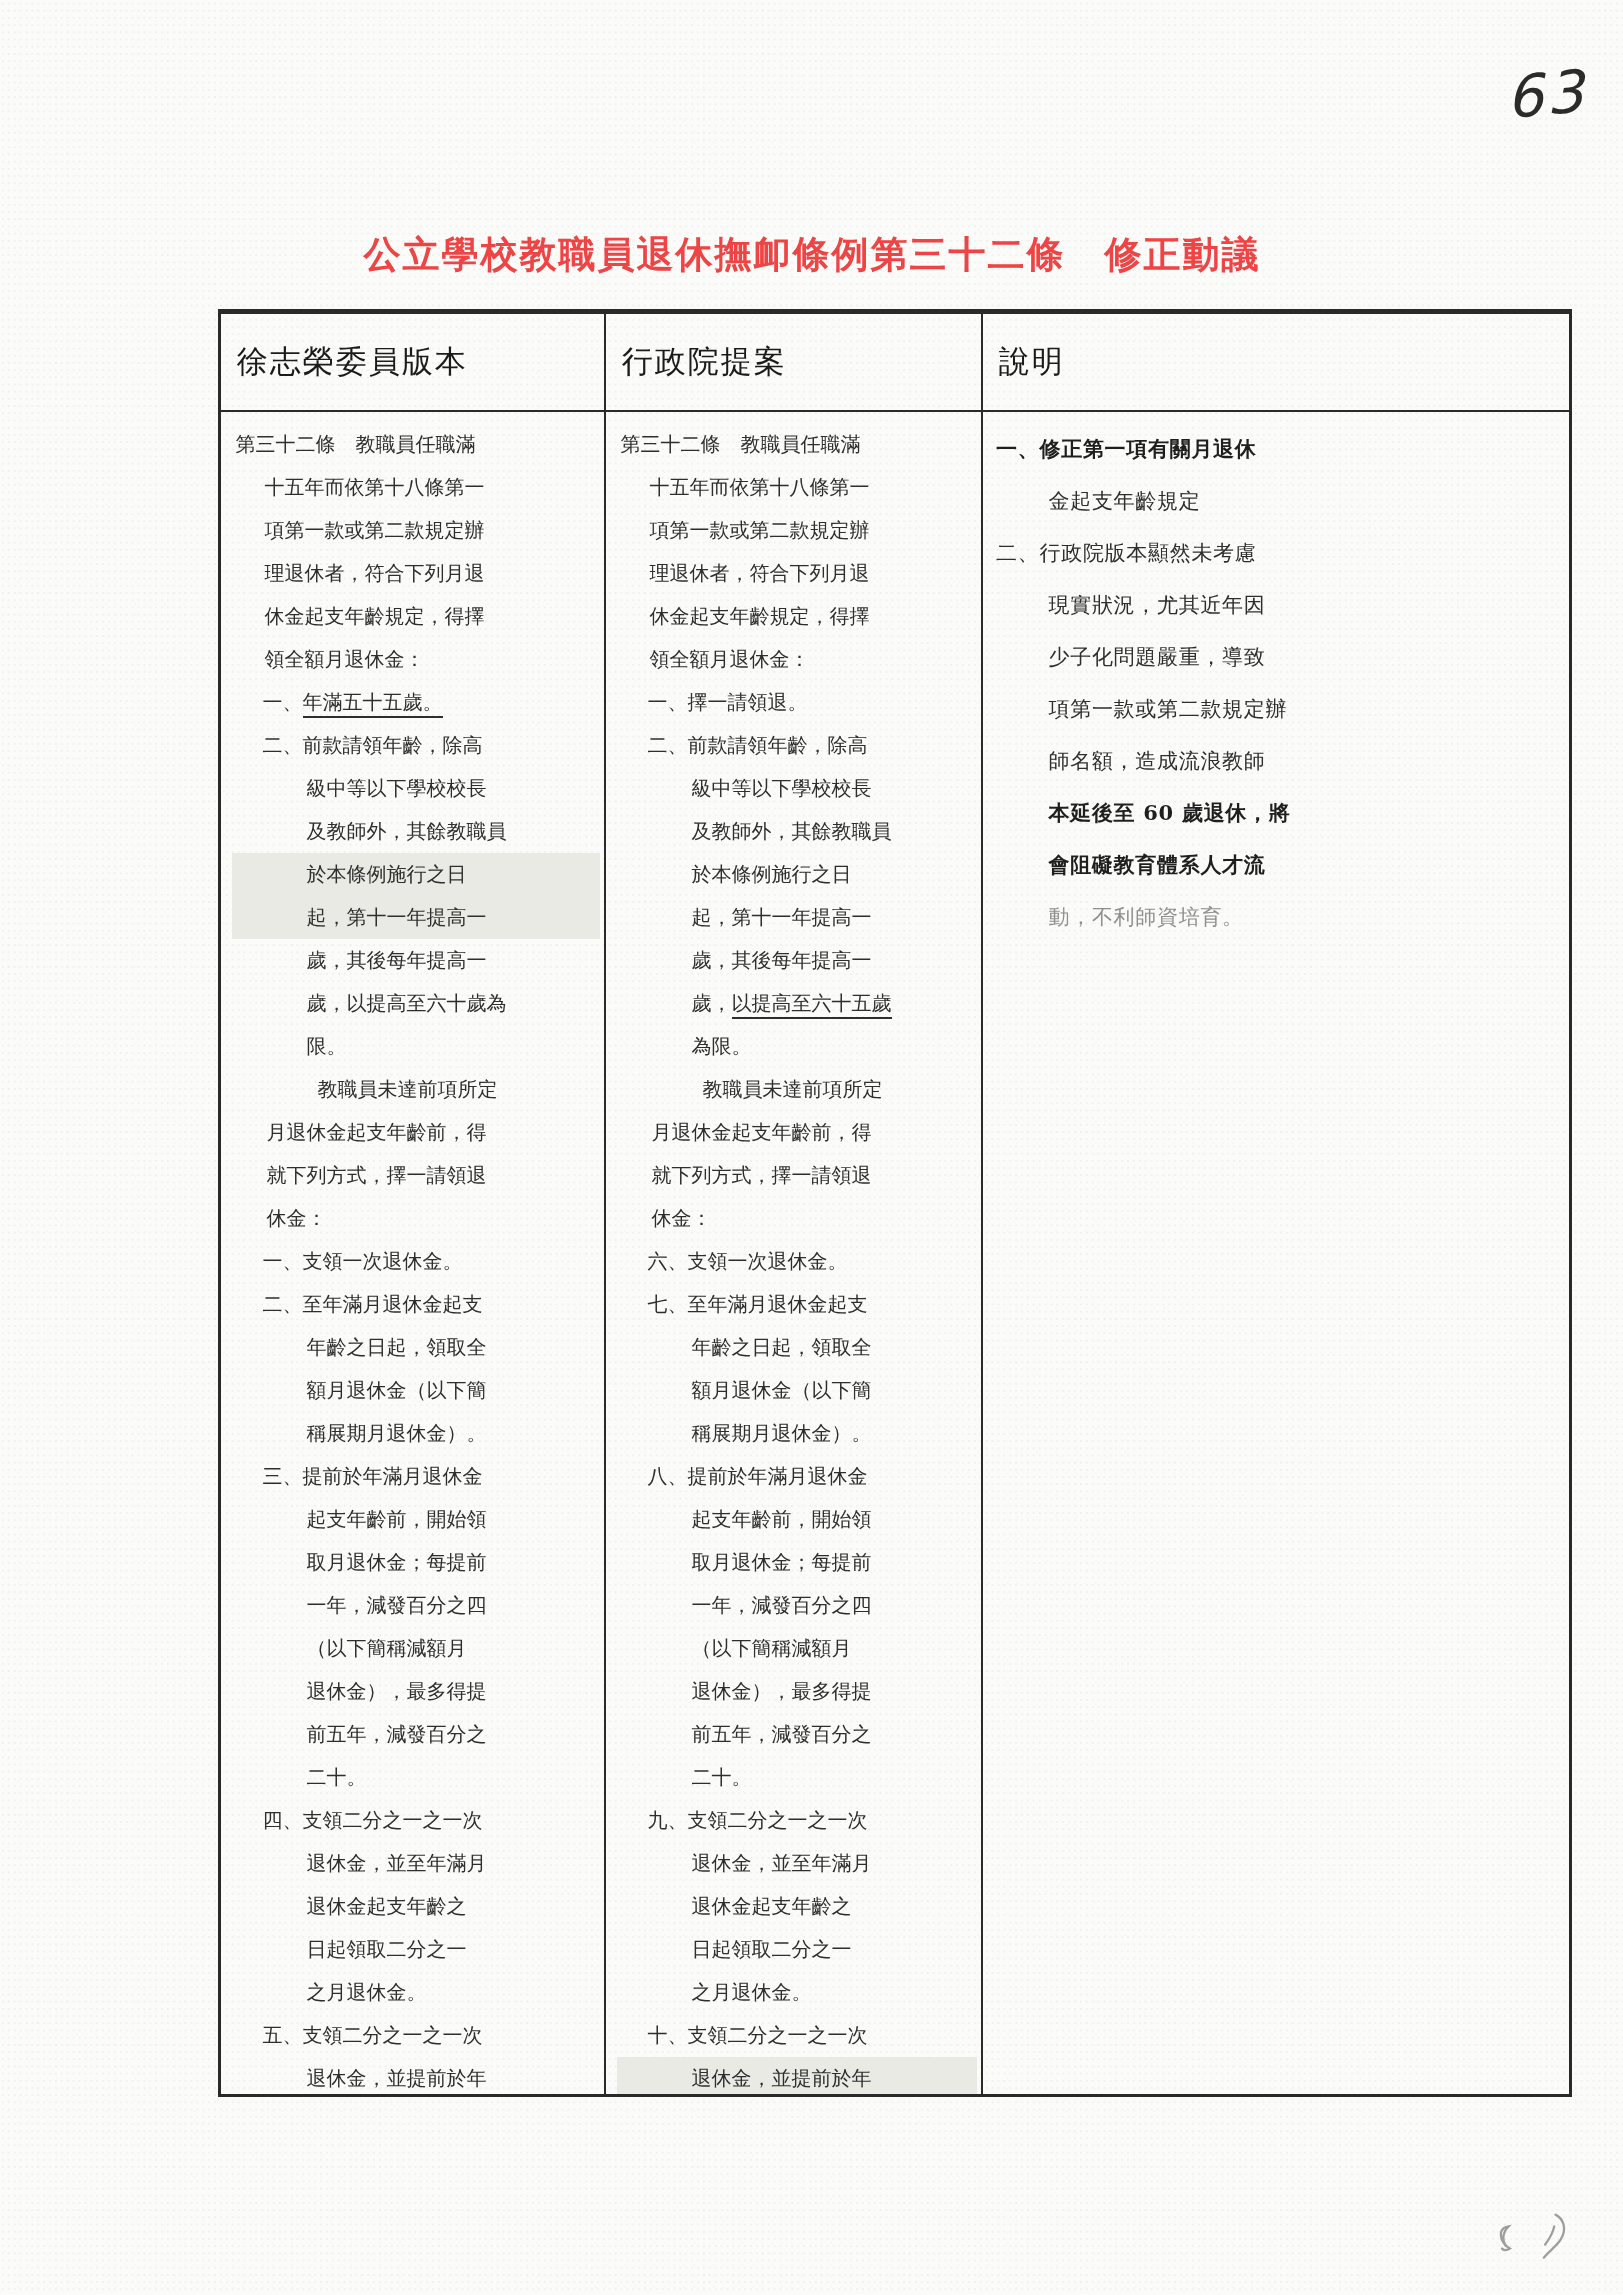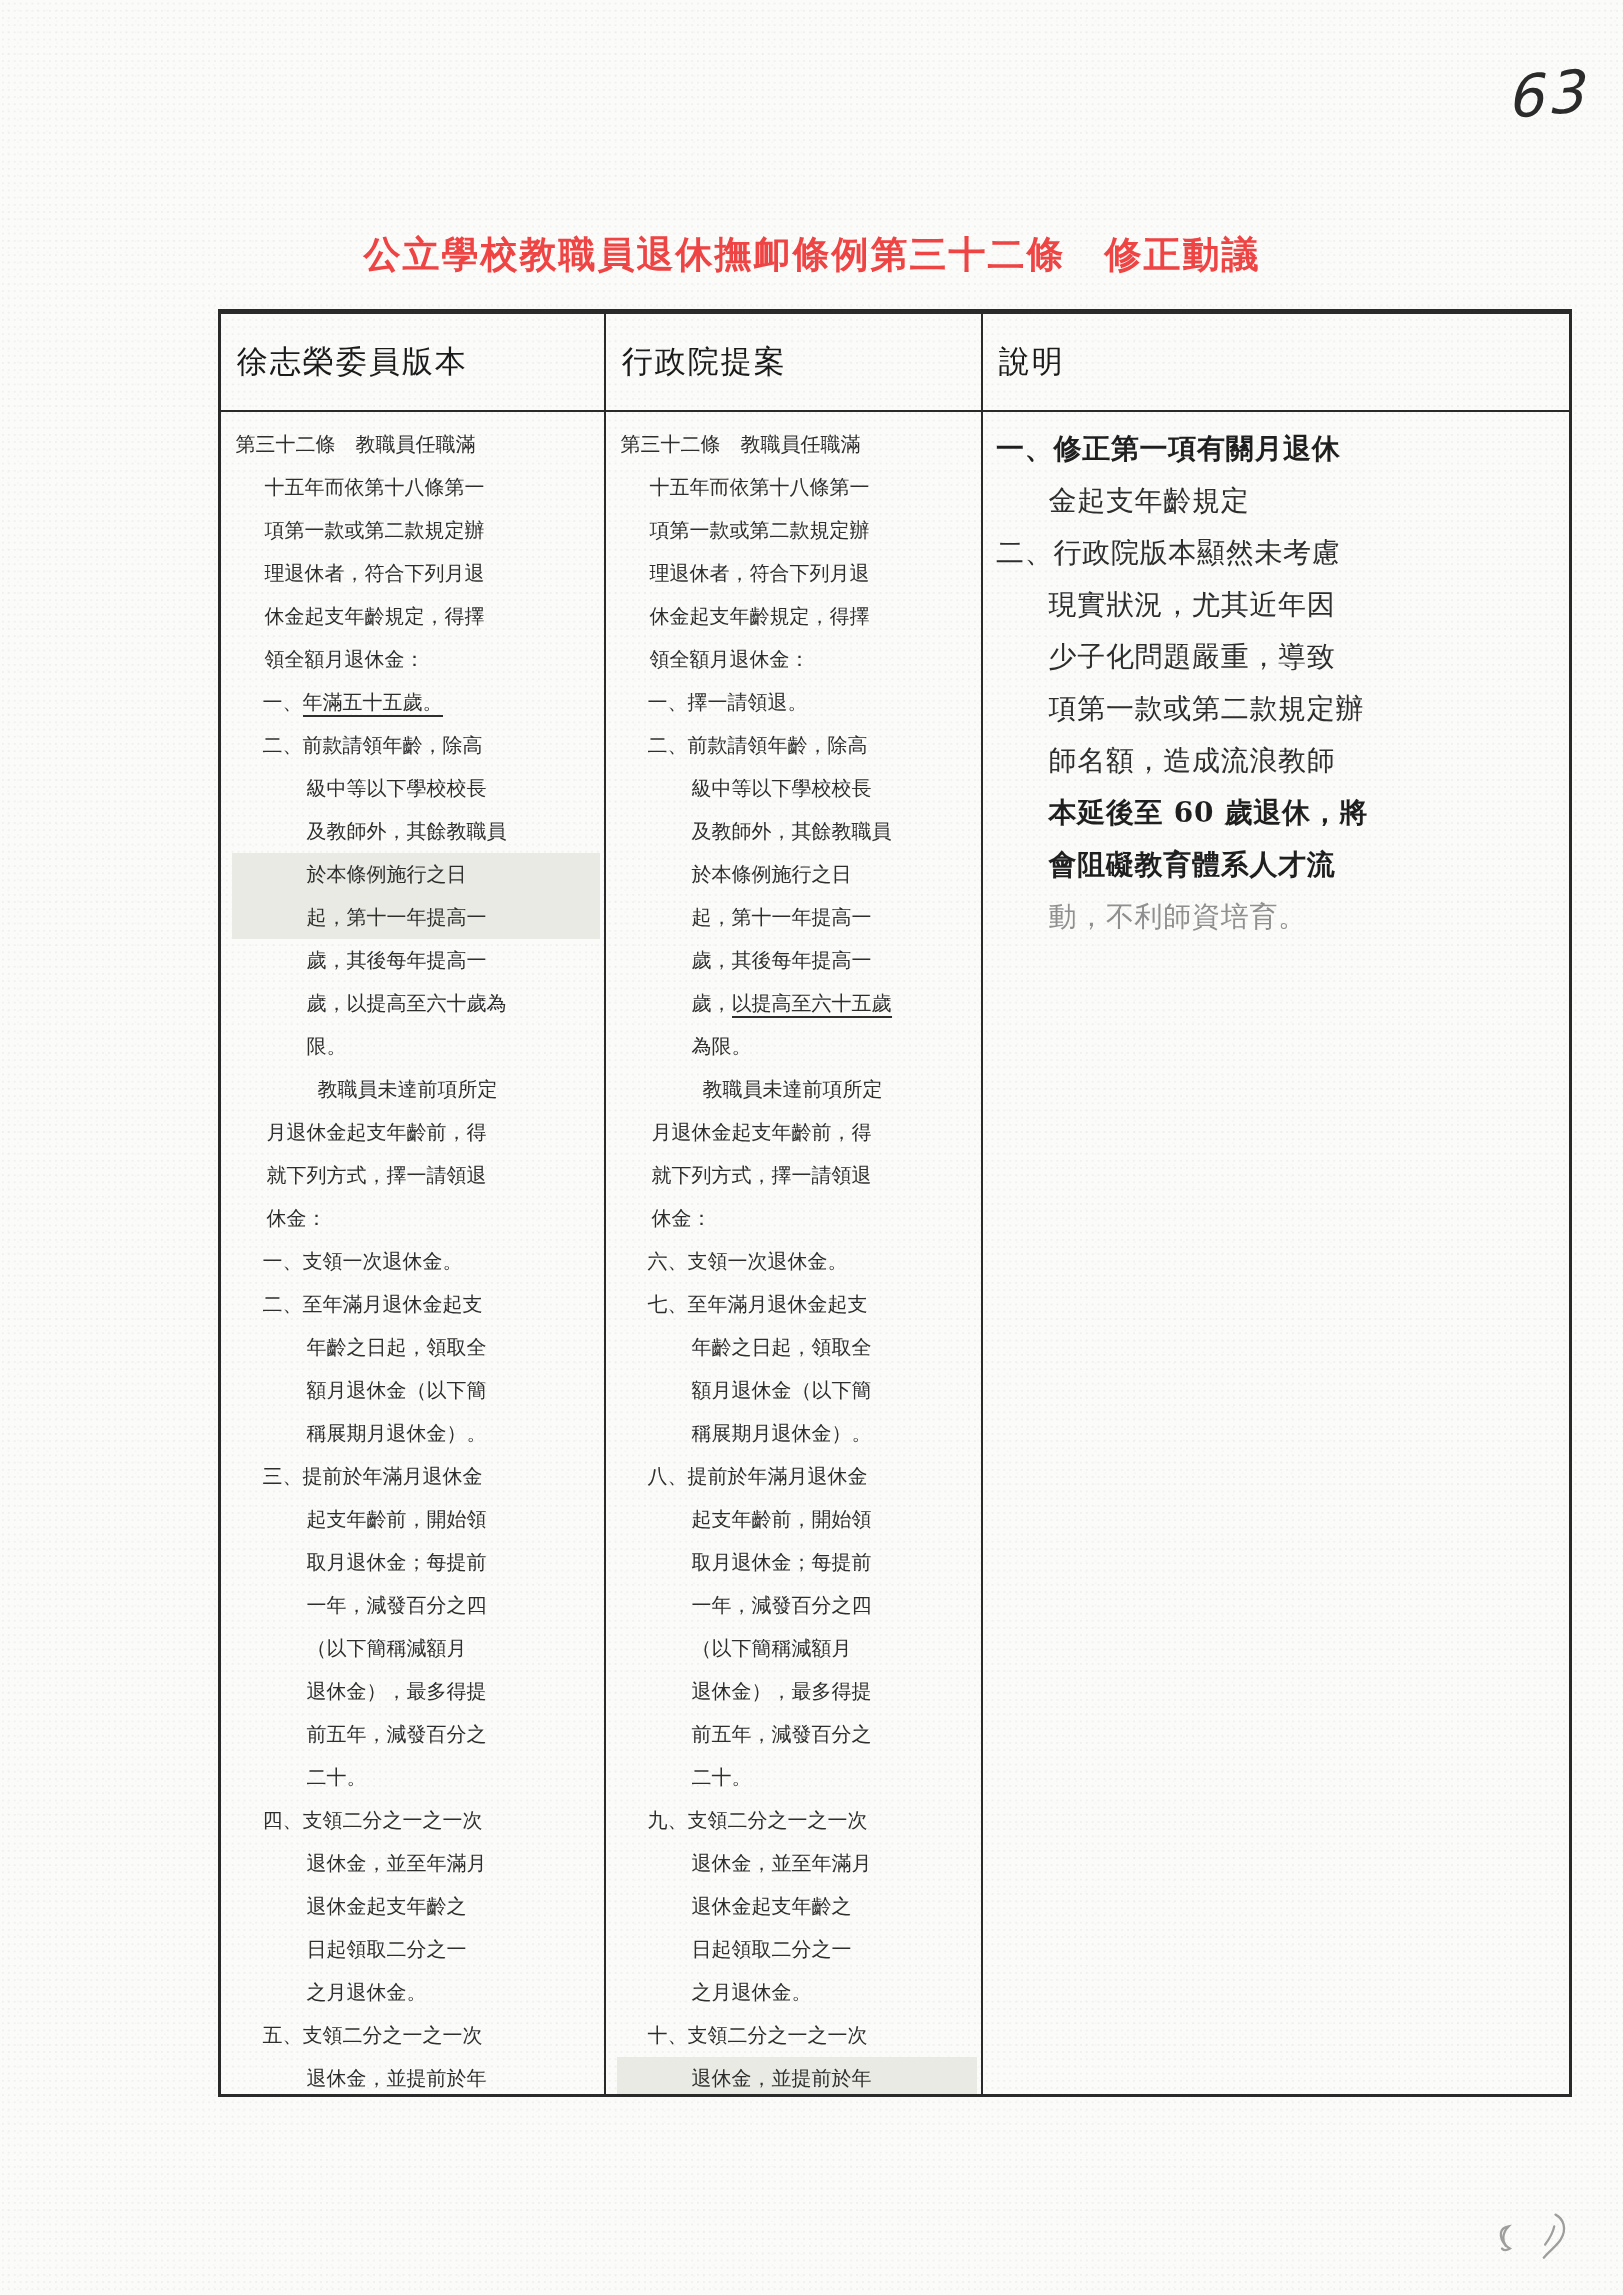--- a/index.html
+++ b/index.html
@@ -57,31 +57,31 @@
     white-space:nowrap;
   }
   .th.last { border-right:none; }
   .td {
     box-sizing:border-box;
     border-right:2px solid #2a2a2a;
     padding:10.5px 3.9px 0 10.5px;
     font-size:20px; line-height:43px; letter-spacing:0;
     overflow:hidden;
   }
-  .td.c3 { border-right:none; font-size:28px; line-height:52px; letter-spacing:0.7px; }
+  .td.c3 { border-right:none; font-size:21px; line-height:52px; letter-spacing:0.7px; }
   .ln { white-space:nowrap; }
   .ln-a0   { padding-left:3.9px; }
   .ln-a1   { padding-left:33px; }
   .ln-item { padding-left:31px; }
   .ln-cont { padding-left:75px; }
   .ln-p1   { padding-left:86px; }
   .ln-p2   { padding-left:35px; }
   .c3 .ln-item { padding-left:2.6px; }
   .c3 .ln-cont { padding-left:55px; }
-  .u { border-bottom:2px solid #2e2e2e; padding-bottom:2.6px;font-family:Liberation Serif, serif; }
+  .u { border-bottom:2px solid #2e2e2e; padding-bottom:2.6px; }
   .s-b { font-weight:bold; color:#1f1f1f; }
   .s-l { color:#8f8f8f; }
   .s-shade { background:#eaeae5; }
   .scribble { position:absolute; left:1472px; top:2208px; opacity:.85; }
 </style>
 </head>
 <body>
 
 <div class="page">
 

